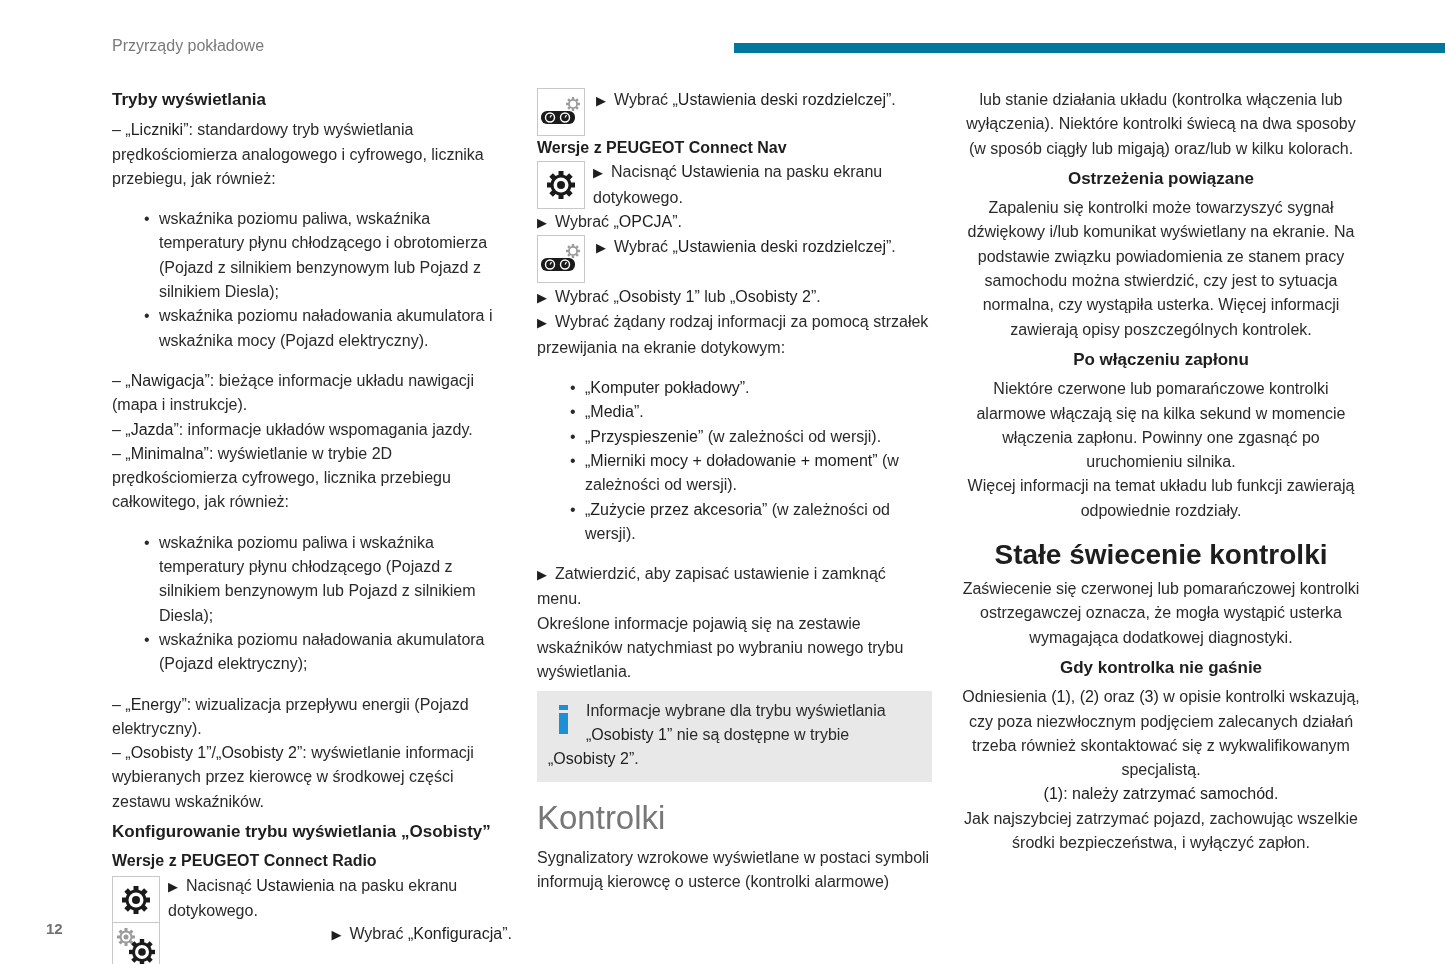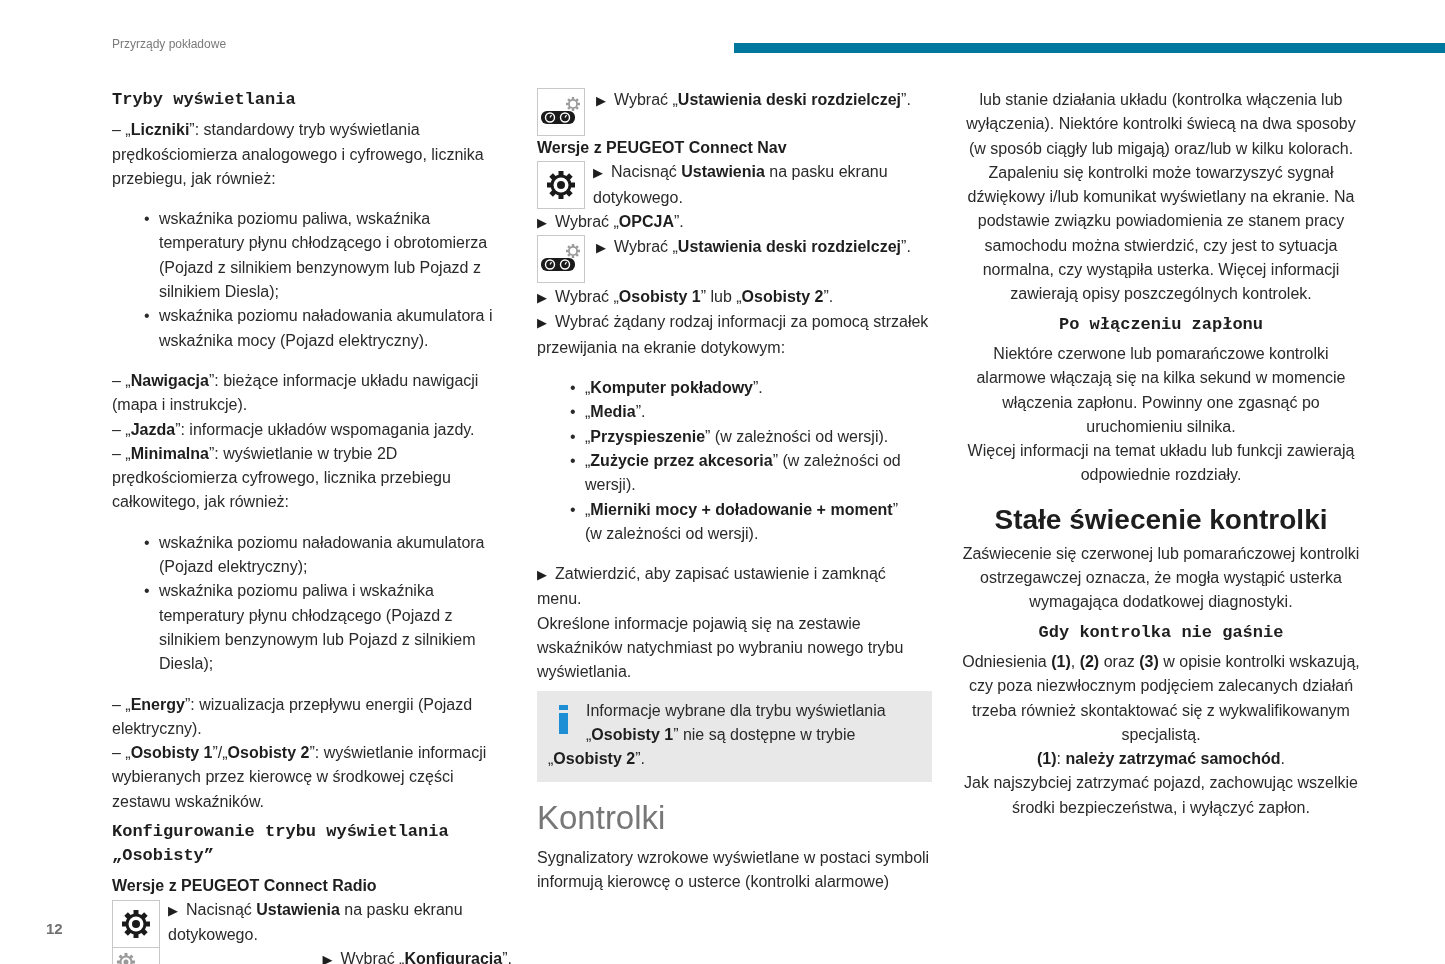--- a/index.html
+++ b/index.html
@@ -1,29 +1,29 @@
 <!DOCTYPE html>
 <html><head>
 <meta charset="utf-8">
 <style>
   html, body { margin: 0; padding: 0; background: #ffffff; }
   body { width: 1445px; height: 964px; position: relative; overflow: hidden;
          font-family: "Liberation Sans", sans-serif; color: #2a2a2a; }
-  .header-title { position: absolute; left: 112px; top: 37px; font-size: 12px; color: #7a7a7a; }
+  .header-title { position: absolute; left: 112px; top: 37px; font-size: 16px; color: #7a7a7a; }
   .header-bar { position: absolute; left: 734px; top: 43px; width: 711px; height: 10px; background: #00789e; }
   .page-number { position: absolute; left: 46px; top: 920px; font-size: 15px; font-weight: bold; color: #707070; }
 
   .col { position: absolute; top: 88px; font-size: 16px; line-height: 24.3px; }
   .col1 { left: 112px; width: 400px; }
   .col2 { left: 537px; width: 395px; }
   .col3 { left: 961px; width: 400px; text-align: center; }
 
   p { margin: 0; }
-  b { font-weight: bold; color: #1e1e1e; }
-  .h3 { font-weight: bold; font-size: 17px; color: #1e1e1e; margin: 0; font-family: Liberation Mono, monospace; }
+  b { font-weight: normal; color: #1e1e1e; }
+  .h3 { font-weight: bold; font-size: 17px; color: #1e1e1e; margin: 0; }
   .h3.sp { margin-top: 6px; margin-bottom: 5px; }
   .h3.first { margin-bottom: 6px; }
   .h4 { font-weight: bold; font-size: 16px; color: #1e1e1e; margin: 0; }
   .bullets { margin: 16px; padding: 0; list-style: none; }
   .bullets li { position: relative; padding-left: 31px; }
   .bullets li::before { content: "•"; position: absolute; left: 16px; top: 0; }
   .bullets2 li { padding-left: 32px; }
   .bullets2 li::before { left: 17px; }
   .iconrow { position: relative; min-height: 48px; }
   .iconbox { position: absolute; left: 0; width: 48px; height: 48px; border: 1px solid #c8c8c8; box-sizing: border-box; background:#fff; display:flex; align-items:center; justify-content:center; }
@@ -50,22 +50,22 @@
   <p class="h3 first">Tryby wyświetlania</p>
   <p><span>– „</span><b>Liczniki</b><span>”: standardowy tryb wyświetlania prędkościomierza analogowego i cyfrowego, licznika przebiegu, jak również:</span></p>
   <ul class="bullets">
     <li>wskaźnika poziomu paliwa, wskaźnika temperatury płynu chłodzącego i obrotomierza (Pojazd z silnikiem benzynowym lub Pojazd z silnikiem Diesla);</li>
     <li>wskaźnika poziomu naładowania akumulatora i wskaźnika mocy (Pojazd elektryczny).</li>
   </ul>
   <p><span>– „</span><b>Nawigacja</b><span>”: bieżące informacje układu nawigacji (mapa i instrukcje).</span></p>
   <p><span>– „</span><b>Jazda</b><span>”: informacje układów wspomagania jazdy.</span></p>
   <p><span>– „</span><b>Minimalna</b><span>”: wyświetlanie w trybie 2D prędkościomierza cyfrowego, licznika przebiegu całkowitego, jak również:</span></p>
   <ul class="bullets">
+    <li>wskaźnika poziomu paliwa i wskaźnika temperatury płynu chłodzącego (Pojazd z silnikiem benzynowym lub Pojazd z silnikiem Diesla);</li>
     <li>wskaźnika poziomu naładowania akumulatora (Pojazd elektryczny);</li>
-    <li>wskaźnika poziomu paliwa i wskaźnika temperatury płynu chłodzącego (Pojazd z silnikiem benzynowym lub Pojazd z silnikiem Diesla);</li>
   </ul>
   <p><span>– „</span><b>Energy</b><span>”: wizualizacja przepływu energii (Pojazd elektryczny).</span></p>
   <p><span>– „</span><b>Osobisty 1</b><span>”/„</span><b>Osobisty 2</b><span>”: wyświetlanie informacji wybieranych przez kierowcę w środkowej części zestawu wskaźników.</span></p>
 
   <p class="h3 sp">Konfigurowanie trybu wyświetlania „Osobisty”</p>
   <p class="h4">Wersje z PEUGEOT Connect Radio</p>
 
   <div class="iconrow">
     <div class="iconbox" style="top:2px;">
       <svg width="34" height="34" viewBox="0 0 34 34">
@@ -193,42 +193,43 @@
       </svg>
     </div>
     <p class="txt" style="padding-left:59px;"><span class="arrow">▶</span><span>Wybrać „</span><b>Ustawienia deski rozdzielczej</b><span>”.</span></p>
   </div>
   <p style="margin-top:2px;"><span class="arrow">▶</span><span>Wybrać „</span><b>Osobisty 1</b><span>” lub „</span><b>Osobisty 2</b><span>”.</span></p>
   <p><span class="arrow">▶</span><span>Wybrać żądany rodzaj informacji za pomocą strzałek przewijania na ekranie dotykowym:</span></p>
   <ul class="bullets bullets2">
     <li>„<b>Komputer pokładowy</b><span>”.</span></li>
     <li>„<b>Media</b><span>”.</span></li>
     <li>„<b>Przyspieszenie</b><span>” (w zależności od wersji).</span></li>
+    <li>„<b>Mierniki mocy + doładowanie + moment</b><span>” (w zależności od wersji).</span></li>
     <li>„<b>Zużycie przez akcesoria</b><span>” (w zależności od wersji).</span></li>
-    <li>„<b>Mierniki mocy + doładowanie + moment</b><span>” (w zależności od wersji).</span></li>
   </ul>
   <p><span class="arrow">▶</span><span>Zatwierdzić, aby zapisać ustawienie i zamknąć menu.</span></p>
   <p>Określone informacje pojawią się na zestawie wskaźników natychmiast po wybraniu nowego trybu wyświetlania.</p>
 
   <div class="note">
     <div class="info-i">
         <div class="dot"></div>
         <div class="stem"></div>
       </div>
     <p class="l1">Informacje wybrane dla trybu wyświetlania</p>
     <p class="l1"><span>„</span><b>Osobisty 1</b><span>” nie są dostępne w trybie</span></p>
     <p><span>„</span><b>Osobisty 2</b><span>”.</span></p>
   </div>
 
   <p class="big-grey">Kontrolki</p>
   <p>Sygnalizatory wzrokowe wyświetlane w postaci symboli informują kierowcę o usterce (kontrolki alarmowe)</p>
 </div>
 
 <div class="col col3">
   <p>lub stanie działania układu (kontrolka włączenia lub wyłączenia). Niektóre kontrolki świecą na dwa sposoby (w sposób ciągły lub migają) oraz/lub w kilku kolorach.</p>
+  <p class="h3 sp">Ostrzeżenia powiązane</p>
   <p>Zapaleniu się kontrolki może towarzyszyć sygnał dźwiękowy i/lub komunikat wyświetlany na ekranie. Na podstawie związku powiadomienia ze stanem pracy samochodu można stwierdzić, czy jest to sytuacja normalna, czy wystąpiła usterka. Więcej informacji zawierają opisy poszczególnych kontrolek.</p>
   <p class="h3 sp">Po włączeniu zapłonu</p>
   <p>Niektóre czerwone lub pomarańczowe kontrolki alarmowe włączają się na kilka sekund w momencie włączenia zapłonu. Powinny one zgasnąć po uruchomieniu silnika.</p>
   <p>Więcej informacji na temat układu lub funkcji zawierają odpowiednie rozdziały.</p>
   <p class="big-dark">Stałe świecenie kontrolki</p>
   <p>Zaświecenie się czerwonej lub pomarańczowej kontrolki ostrzegawczej oznacza, że mogła wystąpić usterka wymagająca dodatkowej diagnostyki.</p>
   <p class="h3 sp">Gdy kontrolka nie gaśnie</p>
   <p><span>Odniesienia </span><b>(1)</b><span>, </span><b>(2)</b><span> oraz </span><b>(3)</b><span> w opisie kontrolki wskazują, czy poza niezwłocznym podjęciem zalecanych działań trzeba również skontaktować się z wykwalifikowanym specjalistą.</span></p>
   <p><b>(1)</b><span>: </span><b>należy zatrzymać samochód</b><span>.</span></p>
   <p>Jak najszybciej zatrzymać pojazd, zachowując wszelkie środki bezpieczeństwa, i wyłączyć zapłon.</p>

